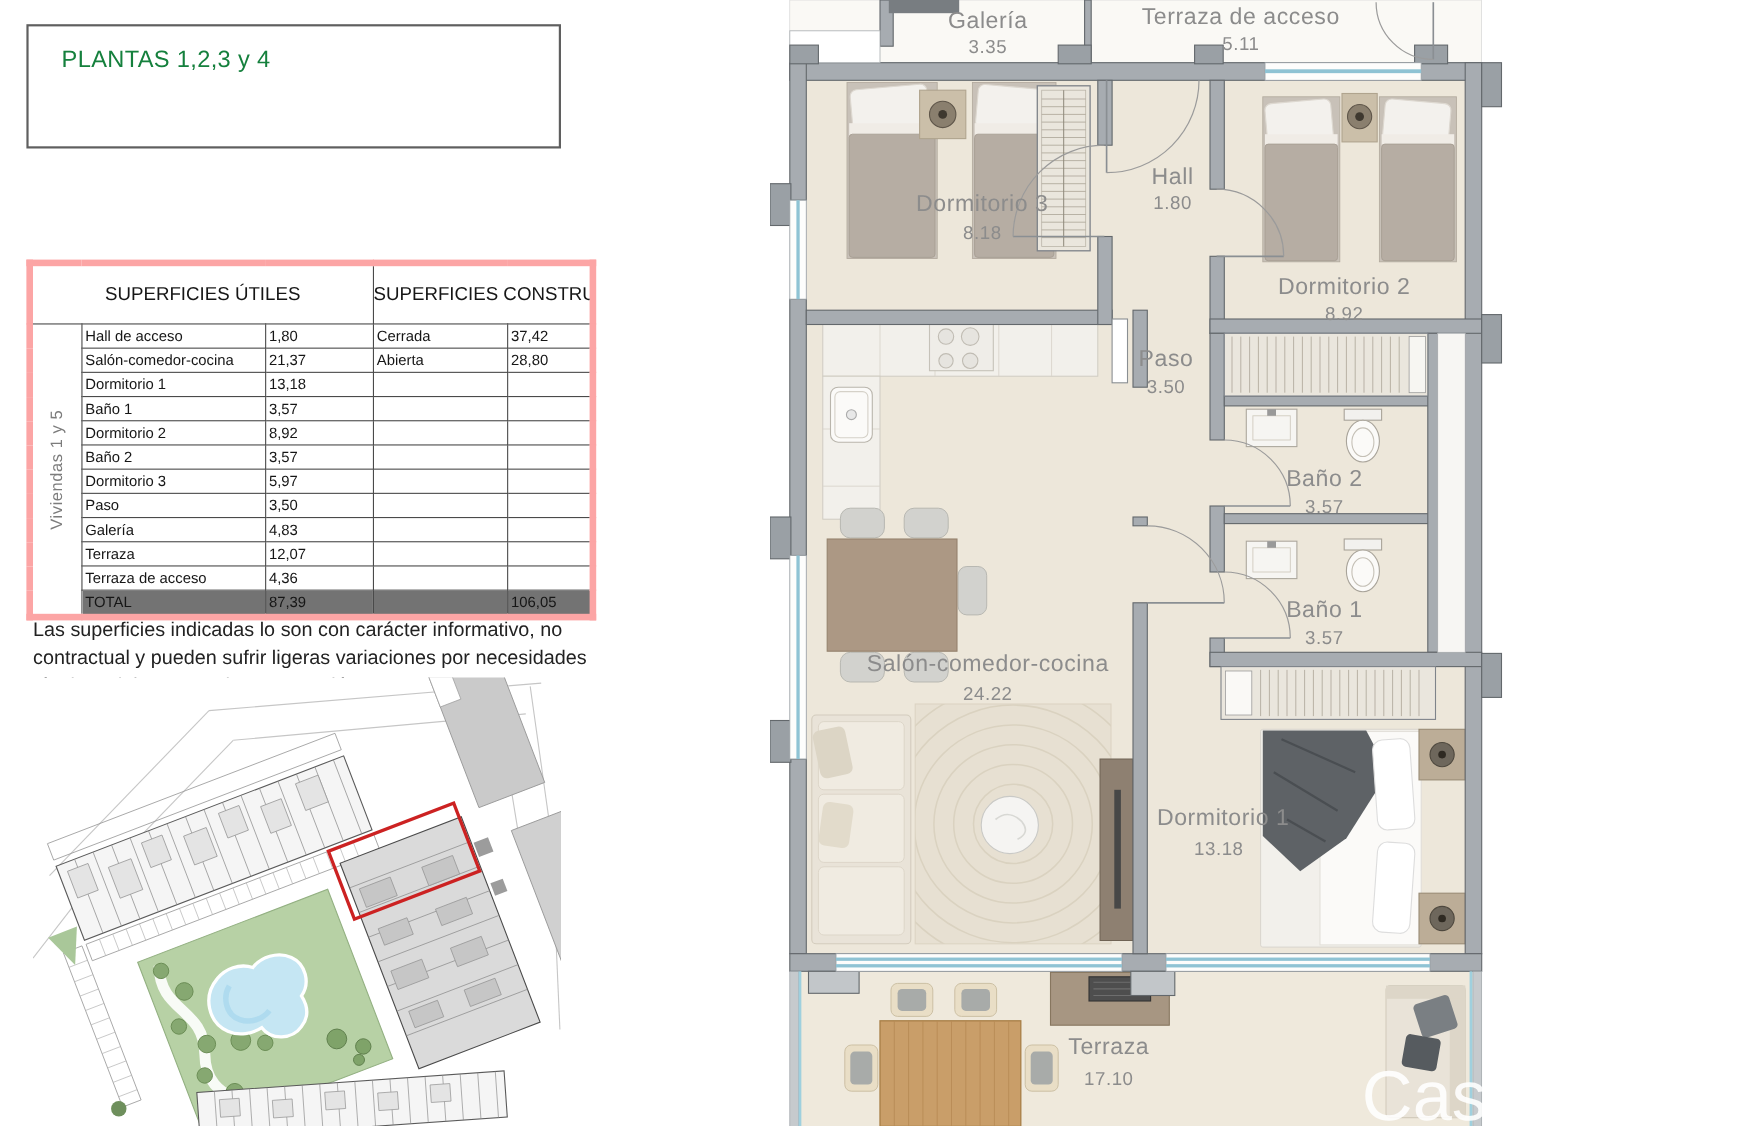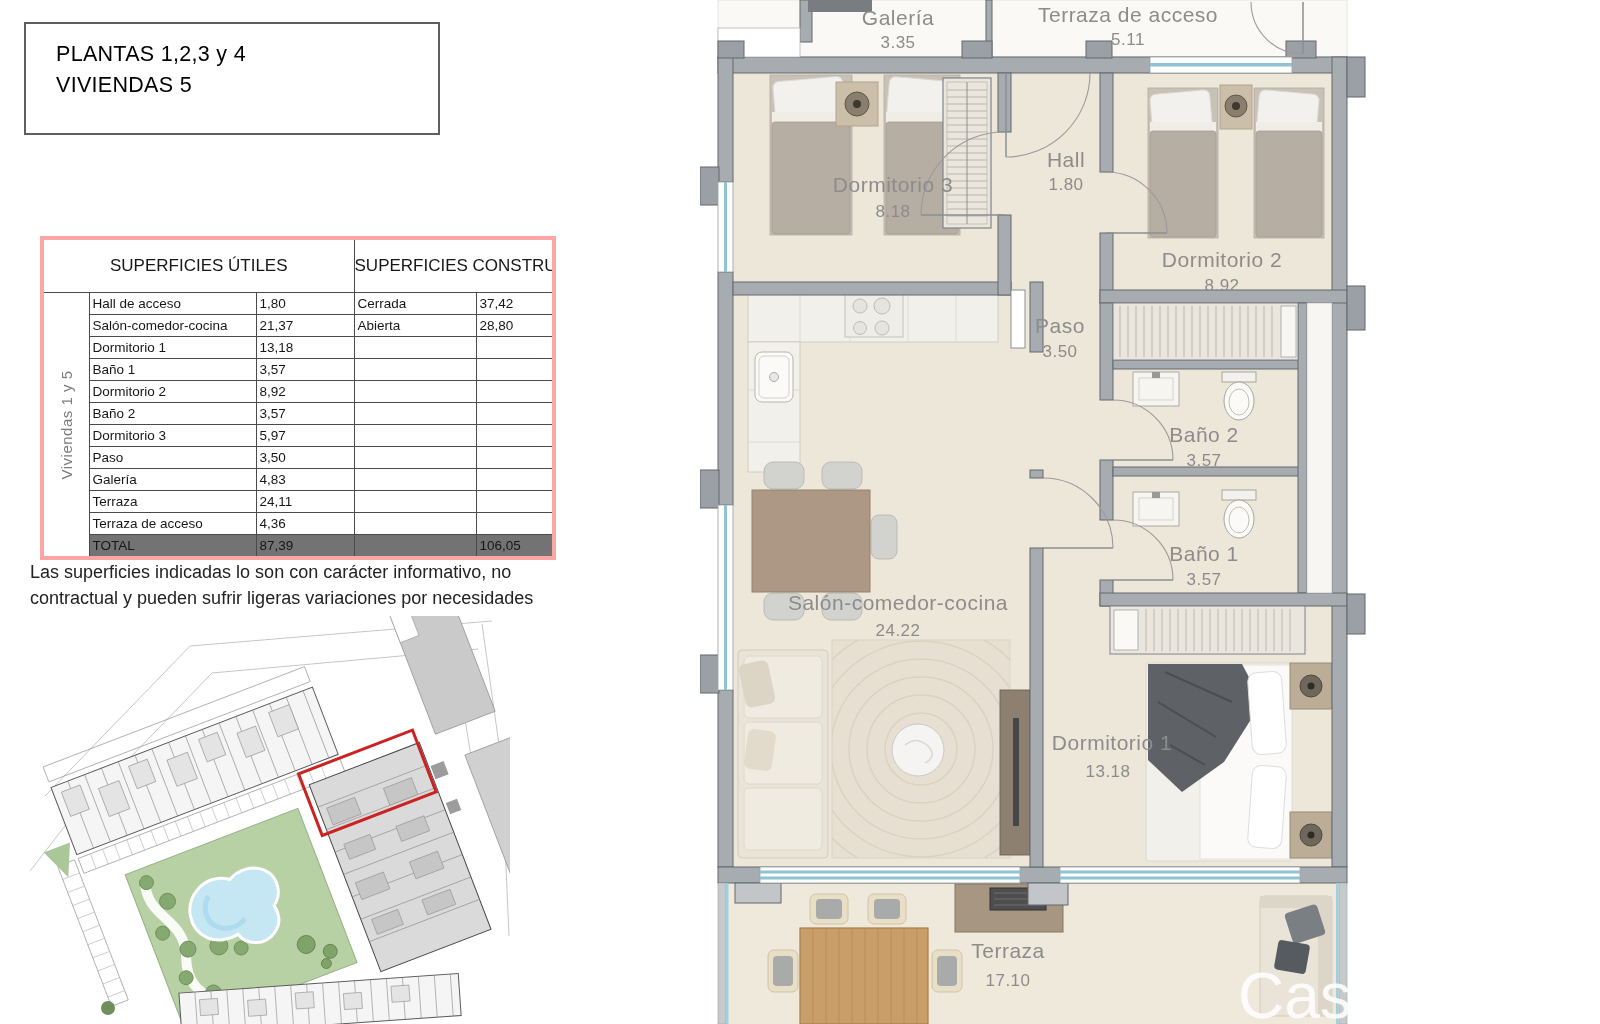--- a/index.html
+++ b/index.html
@@ -1,44 +1,43 @@
 <!DOCTYPE html>
 <html><head>
 <meta charset="utf-8">
 <style>
   html,body{margin:0;padding:0}
   body{width:1600px;height:1024px;background:#ffffff;position:relative;overflow:hidden;
        font-family:"Liberation Sans",sans-serif;color:#1c1c1c}
 
-  .title-box{position:absolute;left:24px;top:22px;width:416px;height:113px;
+  .title-box{position:absolute;left:24px;top:22px;width:486px;height:113px;
     border:2px solid #5f5f5f;box-sizing:border-box;padding:15px 0 0 30px;
-    font-size:21.5px;line-height:1.45;color:#000000;letter-spacing:.3px}
-
-  table.areas{position:absolute;left:40px;top:236px;width:512px;border-collapse:collapse;
-    table-layout:fixed;font-size:13.5px;color:#161616;border:4px solid #fca5a5}
+    font-size:21.5px;line-height:1.45;color:#15803d;letter-spacing:.3px}
+
+  table.areas{position:absolute;left:24px;top:236px;width:512px;border-collapse:collapse;
+    table-layout:fixed;font-size:13.5px;color:#161616;border:6px solid #fca5a5}
   .areas td{border:1px solid #4a4a4a;height:21px;padding:0 3px;overflow:hidden;white-space:nowrap}
   .areas tr.head td{height:52px;font-size:17px;text-align:center;padding:0;line-height:1.25;vertical-align:middle}
   .areas td.v{text-align:left}
   .areas td.side{position:relative;padding:0}
   .rot{position:absolute;left:50%;top:50%;transform:translate(-50%,-50%) rotate(-90deg);
     white-space:nowrap;color:#7c7c7c;font-size:15px;letter-spacing:.5px}
   .areas tr.total td{background:#737373}
 
   .disclaimer{position:absolute;left:30px;top:560px;width:518px;font-size:18px;
     line-height:1.42;color:#222}
 
   svg text.rlab{fill:#8c8c8c;letter-spacing:.5px}
   svg text.rval{fill:#8c8c8c;letter-spacing:.5px}
 </style>
 </head>
 <body>
 
 <div class="title-box">
   <div>PLANTAS 1,2,3 y 4</div>
-  <div>VIVIENDAS 5</div>
 </div>
 
 <table class="areas">
   <colgroup>
       <col style="width:47px">
       <col style="width:167px">
       <col style="width:98px">
       <col style="width:122px">
       <col style="width:78px">
     </colgroup>
@@ -99,21 +98,21 @@
         <td class="v"></td>
       </tr>
   <tr>
         <td class="n">Galería</td>
         <td class="v">4,83</td>
         <td class="n"></td>
         <td class="v"></td>
       </tr>
   <tr>
         <td class="n">Terraza</td>
-        <td class="v">24,11</td>
+        <td class="v">12,07</td>
         <td class="n"></td>
         <td class="v"></td>
       </tr>
   <tr>
         <td class="n">Terraza de acceso</td>
         <td class="v">4,36</td>
         <td class="n"></td>
         <td class="v"></td>
       </tr>
   <tr class="total">

